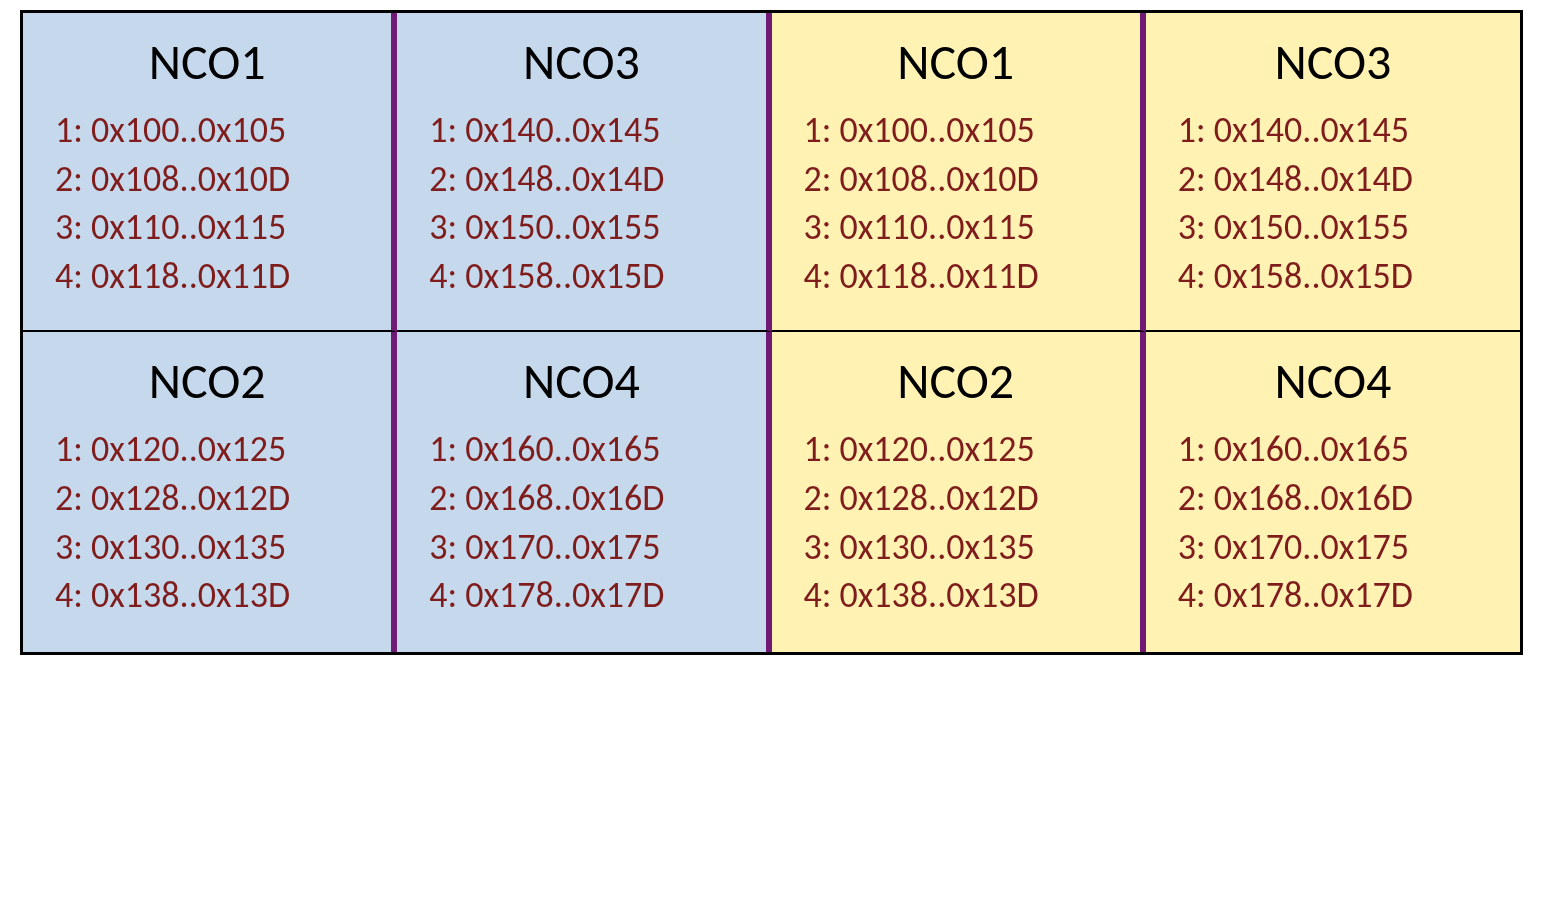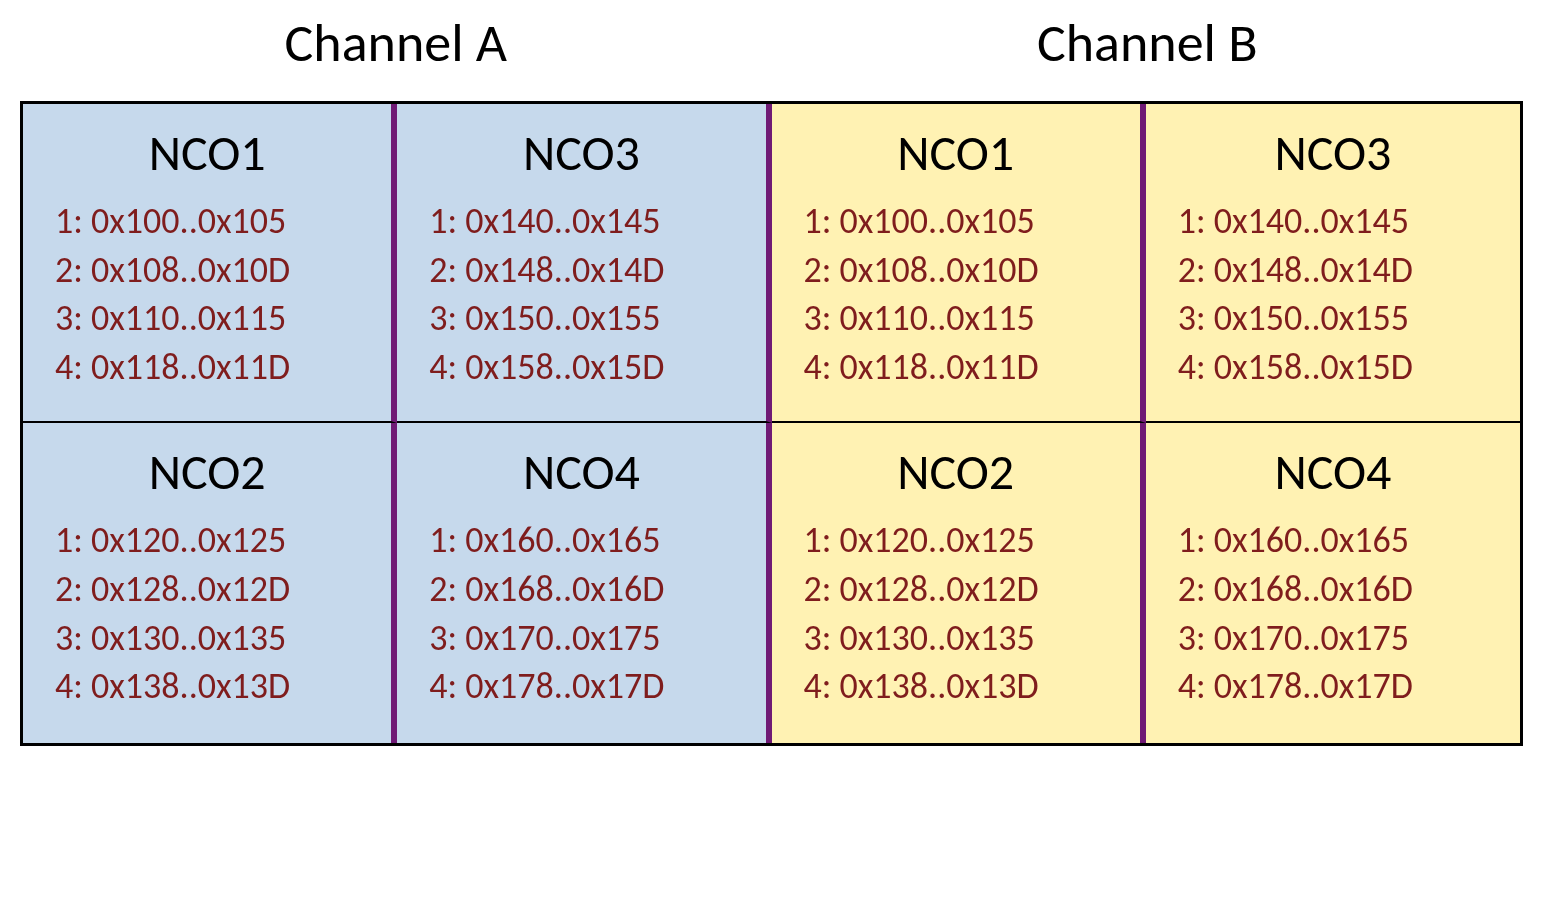--- a/index.html
+++ b/index.html
@@ -86,24 +86,20 @@
       font-size: 36px;
       color: #7f1d1d;
       line-height: 1.35;
       text-align: left;
     }
   </style>
 </head>
 <body>
 
 <div class="container">
-  <div class="headers">
-    <div class="header">Channel A</div>
-    <div class="header">Channel B</div>
-  </div>
 
   <div class="grid">
 
     <div class="cell channel-a">
       <div class="nco-title">NCO1</div>
       <div class="entries">
         <div class="entry">1: 0x100..0x105</div>
         <div class="entry">2: 0x108..0x10D</div>
         <div class="entry">3: 0x110..0x115</div>
         <div class="entry">4: 0x118..0x11D</div>

